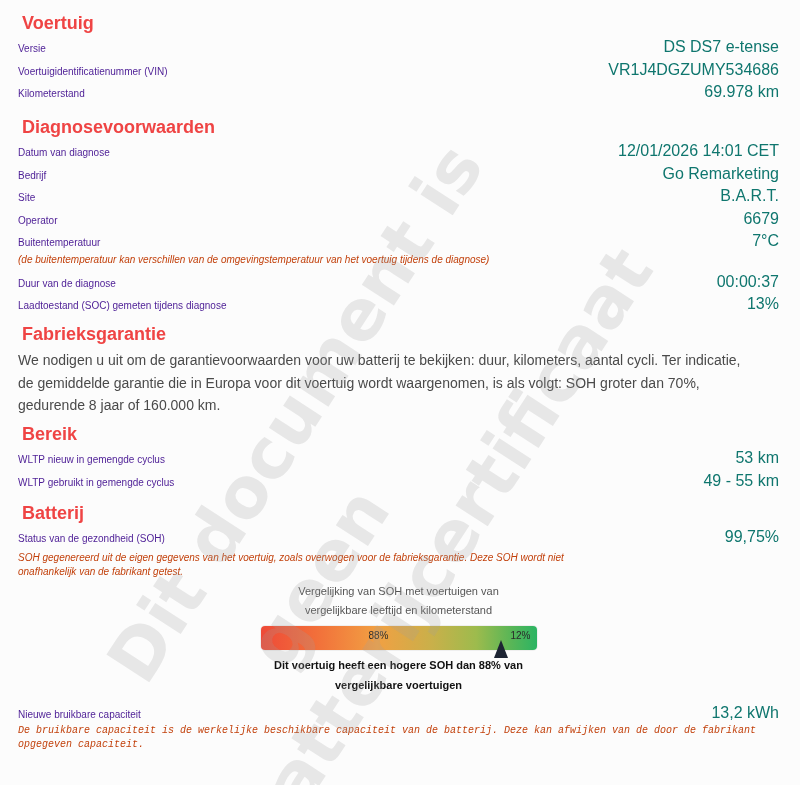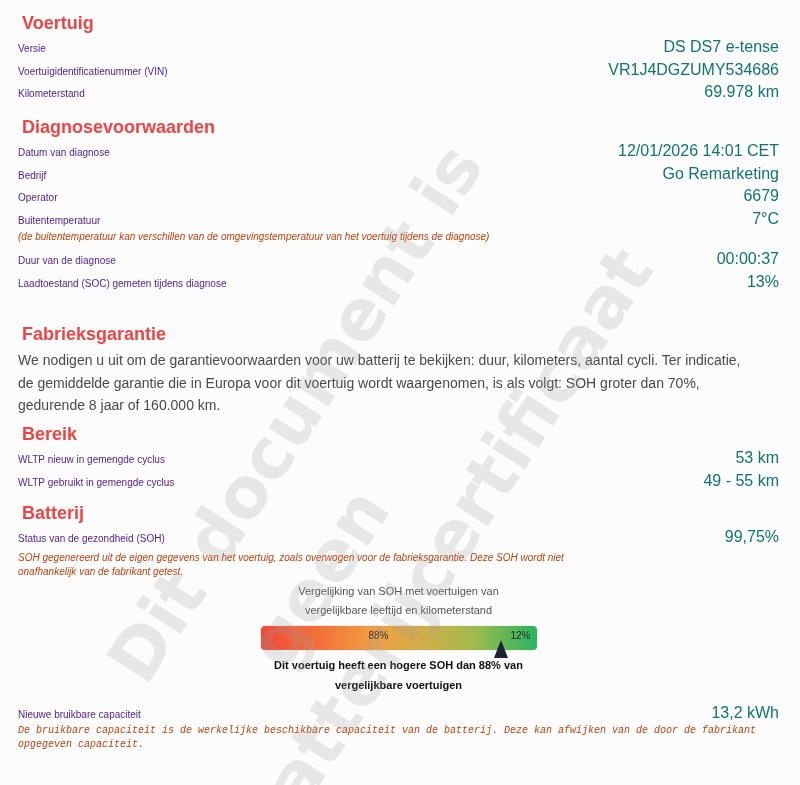--- a/index.html
+++ b/index.html
@@ -144,20 +144,24 @@
     <div style="margin-top:2px;">
       <div class="row">
         <span class="label">Datum van diagnose</span>
         <span class="value">12/01/2026 14:01 CET</span>
       </div>
       <div class="row">
         <span class="label">Bedrijf</span>
         <span class="value">Go Remarketing</span>
       </div>
       <div class="row">
+        <span class="label">Site</span>
+        <span class="value">B.A.R.T.</span>
+      </div>
+      <div class="row">
         <span class="label">Operator</span>
         <span class="value">6679</span>
       </div>
       <div class="row">
         <span class="label">Buitentemperatuur</span>
         <span class="value">7°C</span>
       </div>
       <div class="note" style="margin-top:-2px; height:20px;">(de buitentemperatuur kan verschillen van de omgevingstemperatuur van het voertuig tijdens de diagnose)</div>
       <div class="row">
         <span class="label">Duur van de diagnose</span>

